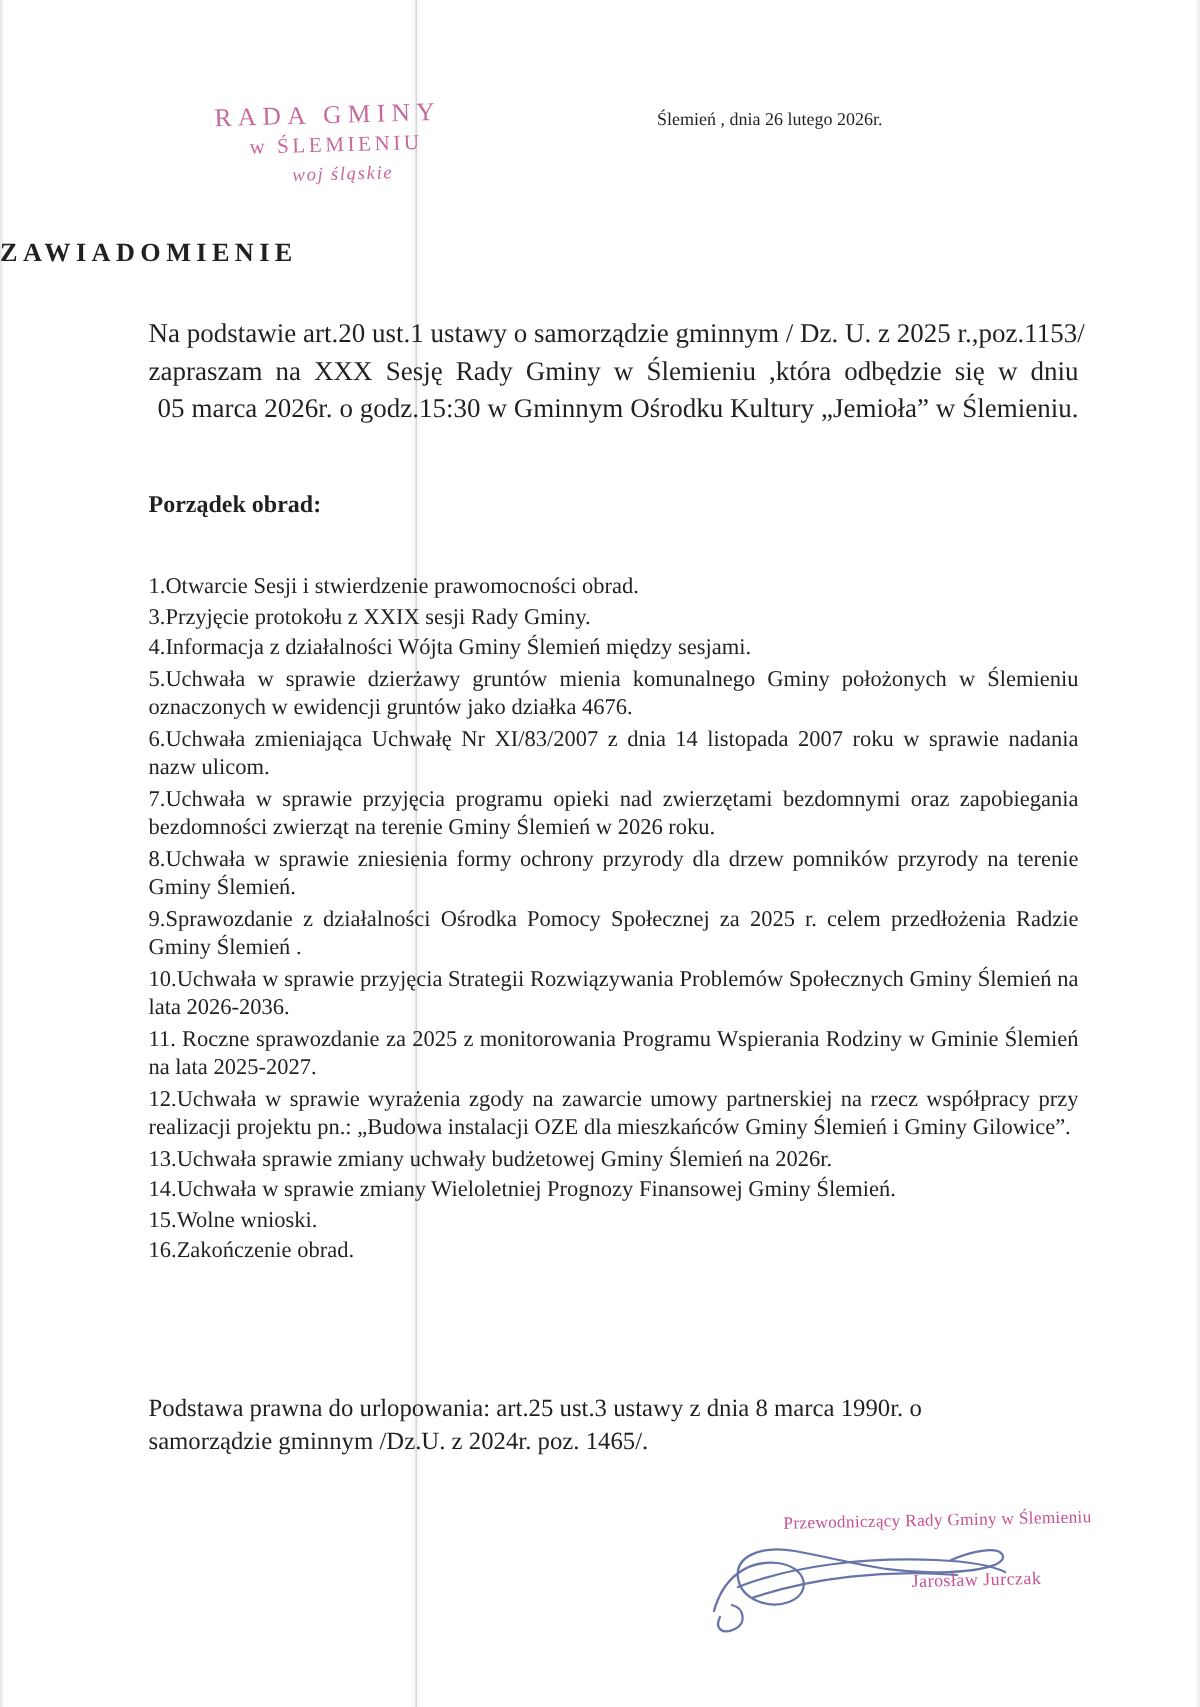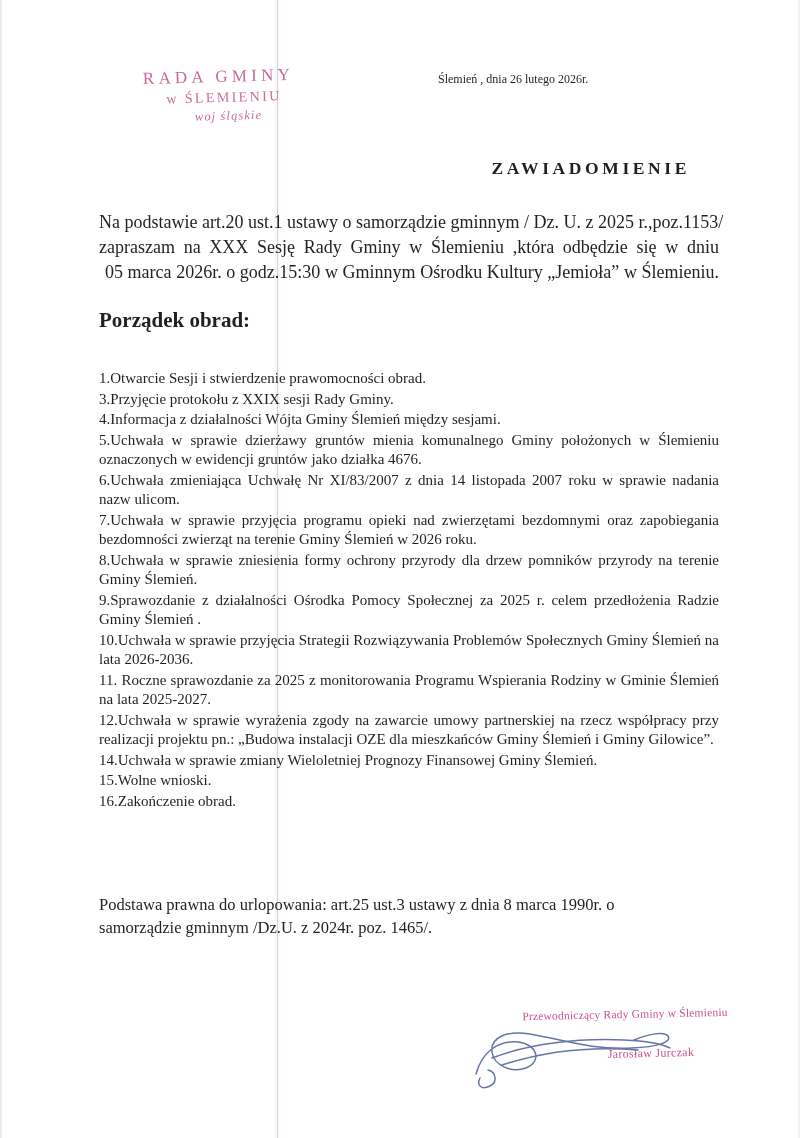--- a/index.html
+++ b/index.html
@@ -95,21 +95,21 @@
     font-size: 12px;
     white-space: nowrap;
   }
 
   
   .doc-title {
     position: absolute;
     left: 0;
     top: 158px;
     width: 690px;
-    text-align: right;
+    text-align: left;
     font-size: 17.5px;
     font-weight: bold;
     letter-spacing: 3.6px;
   }
 
   
   .body-block {
     position: absolute;
     left: 99px;
     top: 210px;
@@ -120,22 +120,22 @@
     font-size: 18px;
     line-height: 1.38;
     text-align: justify;
     text-align-last: justify;
     white-space: nowrap;
   }
   .intro p.l2 { text-indent: 0; }
   .intro p.l3 { padding-left: 6px; }
 
   .agenda-heading {
-    margin-top: 24px;
-    font-size: 21px;
+    margin-top: 44px;
+    font-size: 16px;
     font-weight: bold;
   }
 
   .agenda {
     margin-top: 36px;
   }
   .agenda-item {
     font-size: 15px;
     line-height: 1.30;
     margin: 0 0 1px 0;
@@ -223,20 +223,21 @@
       <p class="agenda-item">3.Przyjęcie protokołu z XXIX sesji Rady Gminy.</p>
       <p class="agenda-item">4.Informacja z działalności Wójta Gminy  Ślemień między sesjami.</p>
       <p class="agenda-item">5.Uchwała w sprawie dzierżawy gruntów mienia komunalnego Gminy położonych w Ślemieniu oznaczonych w ewidencji gruntów jako działka 4676.</p>
       <p class="agenda-item justified">6.Uchwała zmieniająca  Uchwałę Nr XI/83/2007 z dnia 14 listopada 2007 roku w sprawie nadania nazw ulicom.</p>
       <p class="agenda-item justified">7.Uchwała w sprawie przyjęcia programu opieki nad zwierzętami bezdomnymi oraz zapobiegania bezdomności zwierząt na terenie Gminy Ślemień w 2026 roku.</p>
       <p class="agenda-item">8.Uchwała  w sprawie zniesienia formy ochrony przyrody dla drzew pomników przyrody na terenie Gminy Ślemień.</p>
       <p class="agenda-item">9.Sprawozdanie z działalności Ośrodka Pomocy Społecznej za 2025 r. celem przedłożenia Radzie Gminy Ślemień .</p>
       <p class="agenda-item justified">10.Uchwała w sprawie przyjęcia Strategii Rozwiązywania Problemów Społecznych Gminy Ślemień  na lata 2026-2036.</p>
       <p class="agenda-item">11. Roczne sprawozdanie za 2025 z monitorowania Programu Wspierania Rodziny w Gminie Ślemień na lata 2025-2027.</p>
       <p class="agenda-item justified">12.Uchwała w sprawie wyrażenia zgody na zawarcie umowy partnerskiej na rzecz współpracy przy realizacji projektu pn.: „Budowa instalacji OZE dla mieszkańców Gminy Ślemień i Gminy Gilowice”.</p>
+      <p class="agenda-item">13.Uchwała  sprawie zmiany uchwały budżetowej Gminy Ślemień na 2026r.</p>
       <p class="agenda-item">14.Uchwała w sprawie zmiany Wieloletniej Prognozy Finansowej  Gminy Ślemień.</p>
       <p class="agenda-item">15.Wolne wnioski.</p>
       <p class="agenda-item">16.Zakończenie obrad.</p>
     </div>
 
     <div class="legal-note">
       <div>Podstawa prawna do urlopowania: art.25 ust.3 ustawy z dnia 8 marca 1990r. o</div>
       <div>samorządzie gminnym /Dz.U. z 2024r. poz. 1465/.</div>
     </div>
 

